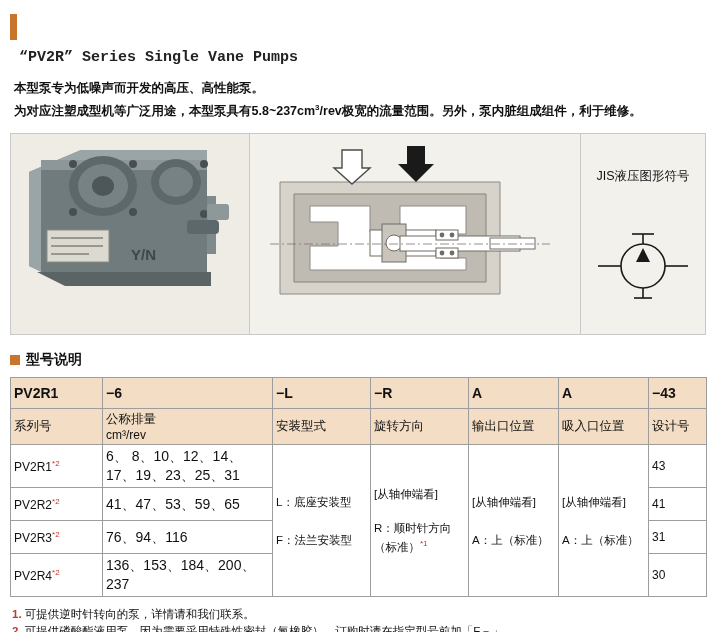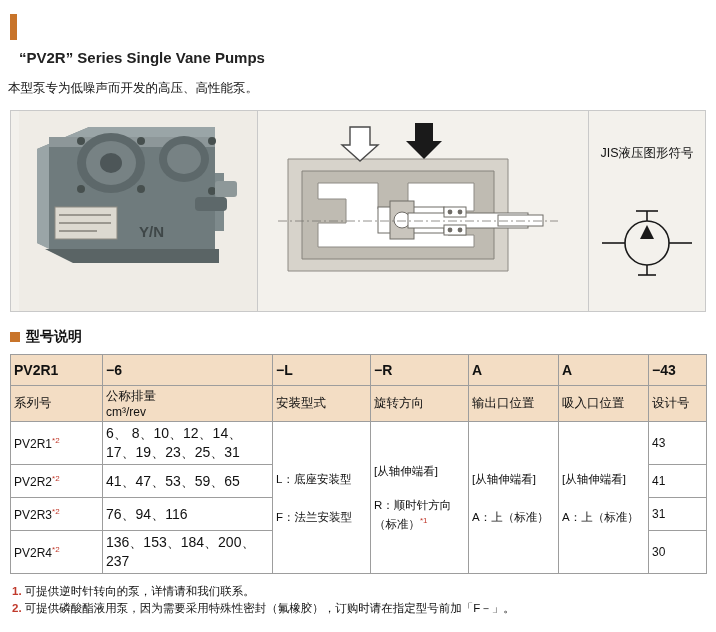--- a/index.html
+++ b/index.html
@@ -38,47 +38,47 @@
     font-weight: bold;
     letter-spacing: 0px;
     color: #111;
     line-height: 26px;
   }
   .subtitle {
     margin: 9px 0 0 19px;
     font-size: 15px;
     font-weight: bold;
     color: #222;
-    font-family: Liberation Sans, sans-serif;
+    font-family: Liberation Mono, monospace;
   }
   .desc {
-    margin: 13px 0 0 8px;
+    margin: 13px 0 0 14px;
     font-size: 12.5px;
     line-height: 19px;
     color: #111;
+    font-weight: bold;
   }
   .desc div { white-space: nowrap; }
   sup.small { font-size: 8px; vertical-align: super; }
 
   
   .figures {
     position: relative;
     margin: 12px 10px 0 10px;
     height: 200px;
     border: 1px solid #c9c9c9;
     background: #f3f1ec;
     display: flex;
   }
   .fig-photo {
     width: 238px;
     border-right: 1px solid #c9c9c9;
     position: relative;
     background: #efece6;
     overflow: hidden;
-    margin-left: 8px;
   }
   .fig-section {
     width: 330px;
     border-right: 1px solid #c9c9c9;
     position: relative;
     background: #f3f1ec;
     overflow: hidden;
   }
   .fig-symbol {
     flex: 1;
@@ -186,20 +186,21 @@
 
 <div class="page">
 
   <div class="title-row">
     <div class="title-bar"></div>
   </div>
   <div class="subtitle">“PV2R” Series Single Vane Pumps</div>
 
   <div class="desc">
     <div>本型泵专为低噪声而开发的高压、高性能泵。</div>
+    <div><span>为对应注塑成型机等广泛用途，本型泵具有5.8~237cm</span><sup class="small">3</sup><span>/rev极宽的流量范围。另外，泵内脏组成组件，利于维修。</span></div>
   </div>
 
   <div class="figures">
 
     <div class="fig-photo">
       <svg width="238" height="200" viewBox="0 0 238 200">
         <rect x="0" y="0" width="238" height="200" fill="#efece6"></rect>
 
         <path d="M18 92 L18 38 L70 16 L196 16 L196 62 L205 62 L205 120 L196 120 L196 150 L60 150 L18 132 Z" fill="#7e8a8c"></path>
         <path d="M18 92 L18 38 L70 16 L196 16 L196 26 L30 26 L30 138 L18 132 Z" fill="#9aa5a7"></path>

